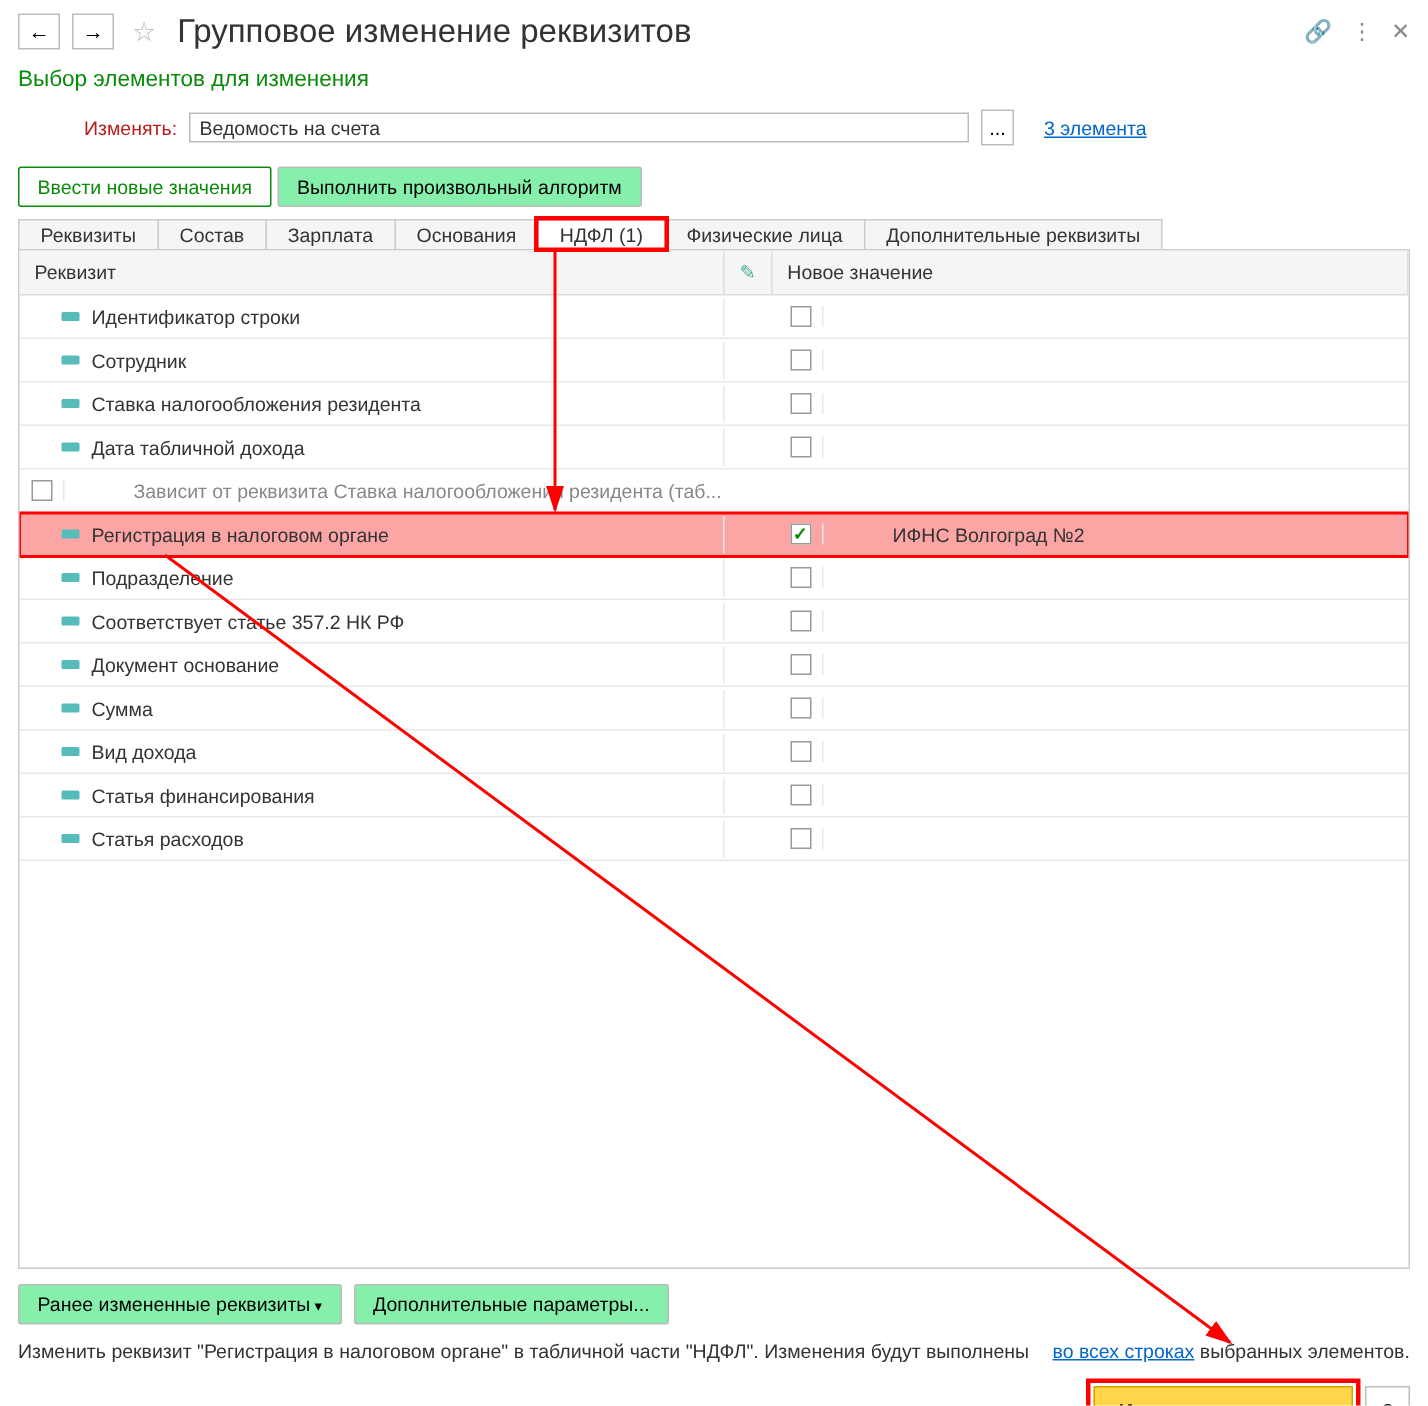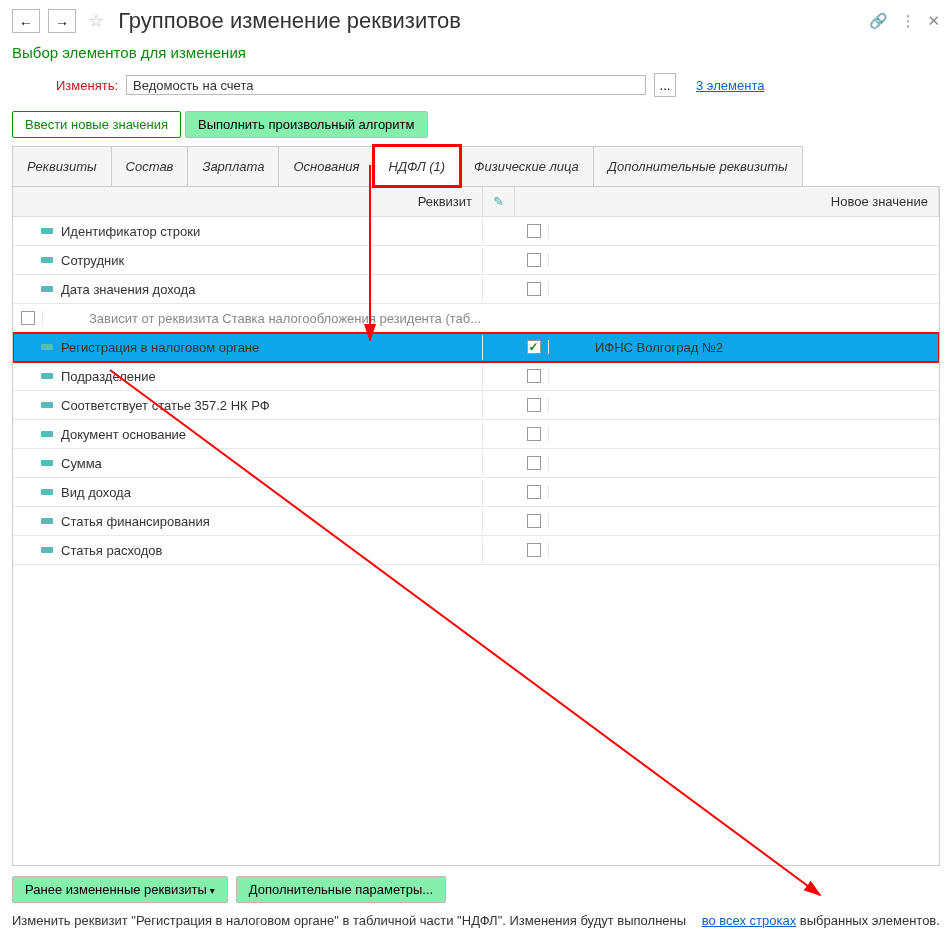--- a/index.html
+++ b/index.html
@@ -18,39 +18,39 @@
 .change-row label { color: #b91c1c; margin-left: 44px; }
 .sel-input { flex: 0 0 520px; height: 20px; border: 1px solid #bbb; padding: 2px 6px; display: flex; align-items: center; background: #fff; }
 .sel-btn { width: 22px; height: 24px; border: 1px solid #bbb; background: #fff; cursor: pointer; }
 .link { color: #0066cc; text-decoration: underline; cursor: pointer; margin-left: 12px; }
 
 .action-row { display: flex; padding: 4px 12px 8px 12px; gap: 4px; }
 .btn { border: 1px solid #bbb; background: #86efac; padding: 5px 12px; cursor: pointer; font-size: 13px; border-radius: 2px; }
 .btn.active { color: #0a8a0a; border-color: #0a8a0a; background: #fff; }
 
 .tabs { display: flex; padding: 0 12px; }
-.tab { padding: 12px 14px; border: 1px solid #ccc; border-bottom: none; background: #f5f5f5; cursor: pointer; margin-right: -1px; position: relative; font-style: italic; }
+.tab { padding: 2px 14px; border: 1px solid #ccc; border-bottom: none; background: #f5f5f5; cursor: pointer; margin-right: -1px; position: relative; }
 .tab.active { background: #fff; z-index: 2; }
 .tab.marked { outline: 3px solid red; outline-offset: -1px; z-index: 5; }
 
 .table-wrap { margin: 0 12px; border: 1px solid #ccc; height: 680px; overflow: hidden; position: relative; }
-.thead { display: flex; background: #f5f5f5; border-bottom: 1px solid #ddd; text-align: right; }
+.thead { display: flex; background: #f5f5f5; border-bottom: 1px solid #ddd; }
 .th { padding: 7px 10px; border-right: 1px solid #ddd; }
 .th1 { flex: 0 0 470px; }
 .th2 { flex: 0 0 30px; display: flex; align-items: center; justify-content: center; color: #4a9; }
 .th3 { flex: 1; }
 
 .trow { display: flex; border-bottom: 1px solid #e8e8e8; align-items: center; height: 29px; gap: 36px; }
 .td1 { flex: 0 0 470px; padding: 5px 10px 5px 28px; display: flex; align-items: center; gap: 8px; border-right: 1px solid #e8e8e8; }
 .td2 { flex: 0 0 30px; display: flex; align-items: center; justify-content: center; border-right: 1px solid #e8e8e8; }
 .td3 { flex: 1; padding: 5px 10px; color: #888; white-space: nowrap; overflow: hidden; text-overflow: ellipsis; }
 .row-icon { width: 12px; height: 6px; background: #5bb; border-radius: 1px; flex-shrink: 0; }
 .chk { width: 14px; height: 14px; border: 1px solid #999; background: #fff; display: flex; align-items: center; justify-content: center; }
 .chk.checked::after { content: "✓"; color: #0a8a0a; font-weight: bold; font-size: 12px; }
-.trow.sel { background: #0ea5e9; outline: 2px solid red; outline-offset: -1px; }
+.trow.sel { background: #fca5a5; outline: 2px solid red; outline-offset: -1px; }
 .trow.sel .td3 { color: #333; }
 
 .bottom-row { display: flex; padding: 10px 12px 6px 12px; gap: 8px; }
 .btn-drop::after { content: " ▾"; font-size: 10px; }
 
 .info-text { padding: 4px 12px; font-size: 13px; color: #333; }
 
 .footer { display: flex; justify-content: flex-end; padding: 12px; gap: 8px; }
 .btn-main { background: #ffd54a; border: 1px solid #d4a400; font-weight: bold; padding: 7px 16px; cursor: pointer; outline: 3px solid red; outline-offset: 2px; }
 .btn-q { width: 30px; height: 32px; border: 1px solid #bbb; background: #fff; cursor: pointer; }
@@ -121,21 +121,31 @@
           <span>Сотрудник</span>
         </div>
         <div class="td2">
           <span class="chk"></span>
         </div>
         <div class="td3"></div>
       </div>
       <div class="trow">
         <div class="td1">
           <span class="row-icon"></span>
-          <span>Дата значения дохода</span>
+          <span>Ставка налогообложения резидента</span>
+        </div>
+        <div class="td2">
+          <span class="chk"></span>
+        </div>
+        <div class="td3"></div>
+      </div>
+      <div class="trow">
+        <div class="td1">
+          <span class="row-icon"></span>
+          <span>Дата табличной дохода</span>
         </div>
         <div class="td2">
           <span class="chk"></span>
         </div>
         <div class="td3"></div>
       </div>
       <div class="trow">
         <div class="td2">
           <span class="chk"></span>
         </div>

